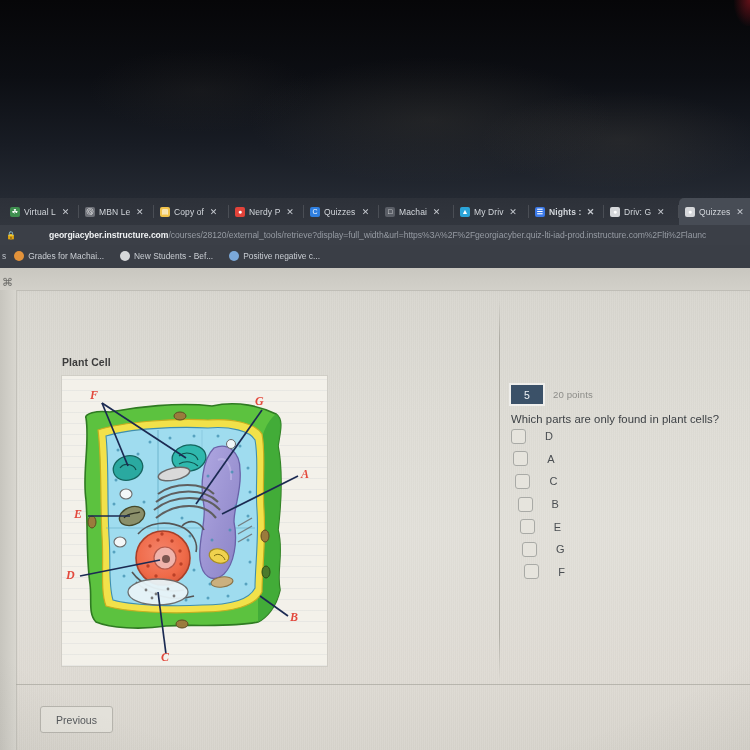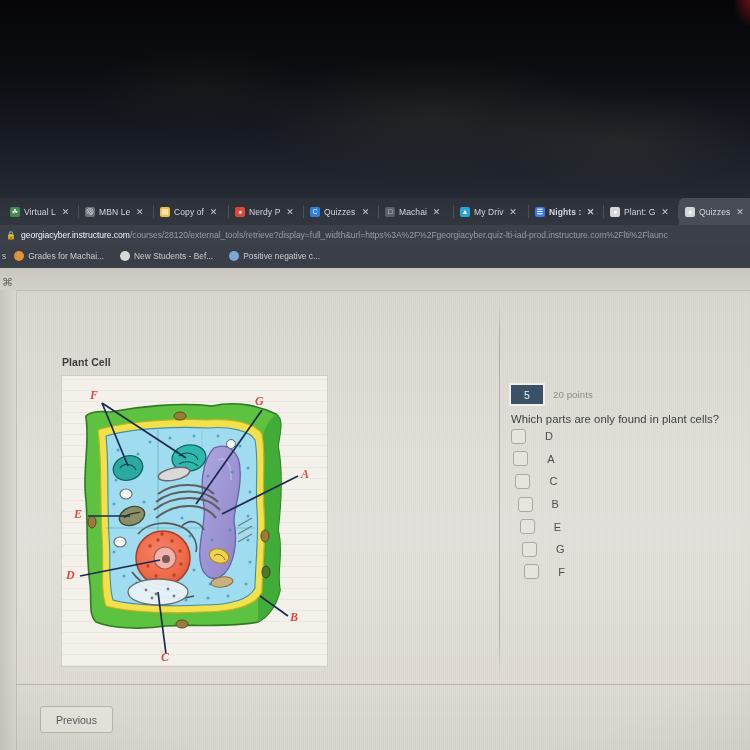--- a/index.html
+++ b/index.html
@@ -61,21 +61,21 @@
   #addressbar{
     position:absolute;left:0;top:27px;width:750px;height:20px;
     display:flex;align-items:center;gap:5px;padding-left:6px;
     background:#3b3f47;
   }
   #lock-icon{font-size:8px;color:#b9bec5;}
   #url-text{
     font-size:8.6px;white-space:nowrap;overflow:hidden;
     letter-spacing:-.05px;
   }
-  #url-text .host{color:#f0f2f4;font-weight:normal;}
+  #url-text .host{color:#f0f2f4;font-weight:bold;margin-left:28px;}
   #url-text .path{color:#969ba3;margin-top:13px;}
   
   #bookmarks{
     position:absolute;left:0;top:47px;width:750px;height:21px;
     display:flex;align-items:center;gap:0px;
     background:#3a3e46;padding-left:0px;
   }
   .bm{display:flex;align-items:center;gap:4px;padding:0 8px;color:#c9cdd3;font-size:8.4px;white-space:nowrap;justify-content:space-between;}
   .bm-ico{width:10px;height:10px;border-radius:50%;flex:none;}
   #bm-edge{color:#b9bec5;font-size:8.4px;padding-left:2px;}
@@ -209,21 +209,21 @@
         <span class="tab-title">My Driv</span>
         <span class="tab-close">✕</span>
       </div>
       <div class="tab" style="flex: 1 1 0px; font-weight: bold;">
         <span class="tab-fav" style="background: rgb(59, 121, 232);">☰</span>
         <span class="tab-title">Nights :</span>
         <span class="tab-close">✕</span>
       </div>
       <div class="tab" style="flex: 1 1 0px;">
         <span class="tab-fav" style="background: rgb(213, 215, 218);">●</span>
-        <span class="tab-title">Plant: G</span>
+        <span class="tab-title">Driv: G</span>
         <span class="tab-close">✕</span>
       </div>
       <div class="tab active" style="flex: 1 1 0px;">
         <span class="tab-fav" style="background: rgb(213, 215, 218);">●</span>
         <span class="tab-title">Quizzes</span>
         <span class="tab-close">✕</span>
       </div>
     </div>
 
   <div id="addressbar">

